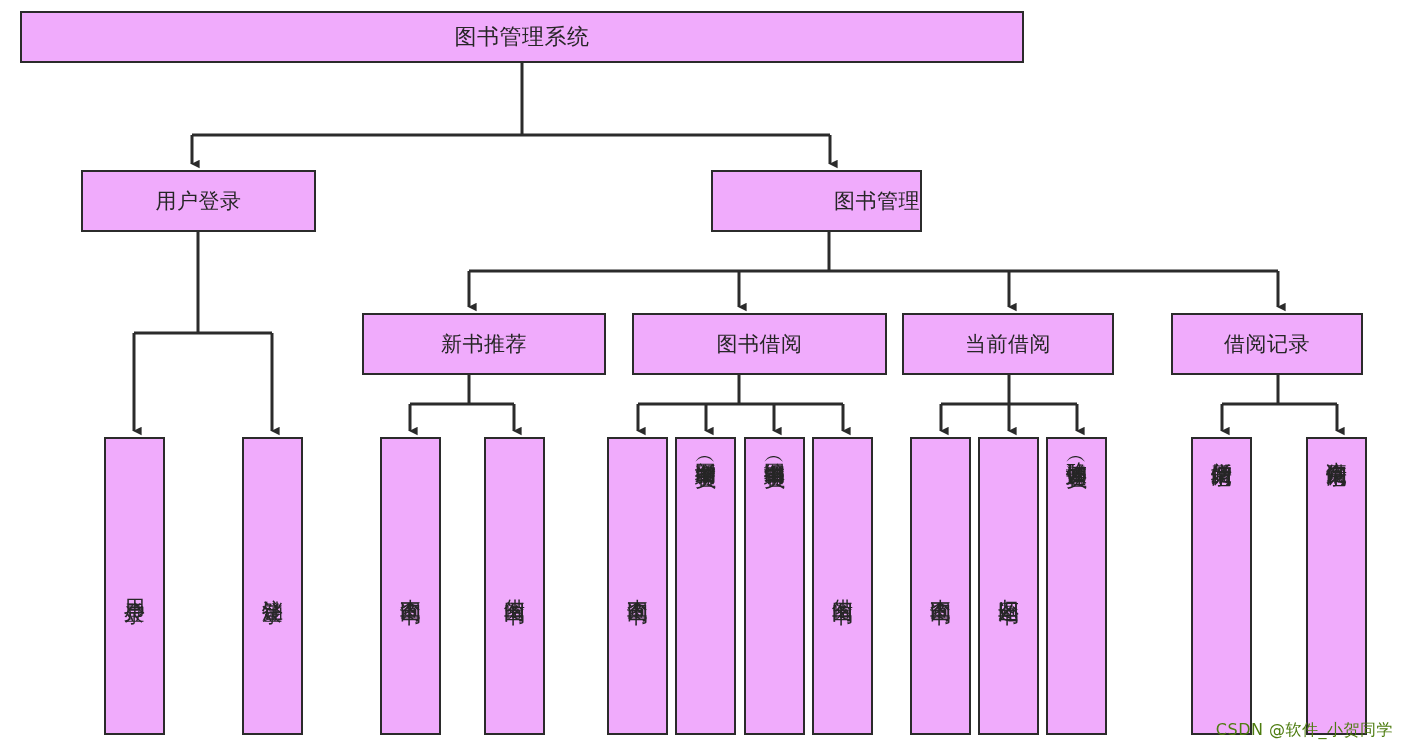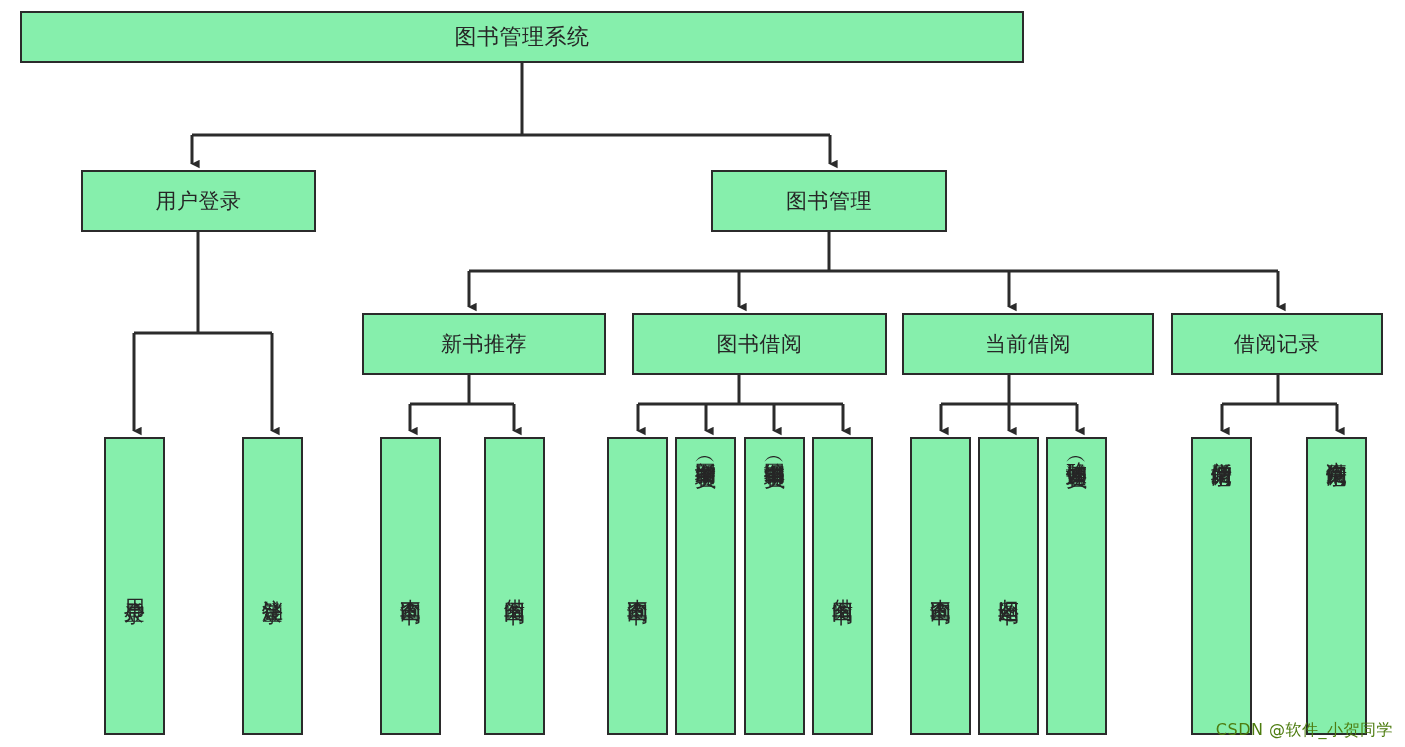--- a/index.html
+++ b/index.html
@@ -22,21 +22,21 @@
     position: absolute;
     left: 0;
     top: 0;
     width: 1405px;
     height: 747px;
     pointer-events: none;
   }
   .node {
     position: absolute;
     box-sizing: border-box;
-    background: #86efac;
+    background: #f0abfc;
     border: 2px solid #2b2b2b;
     display: flex;
     align-items: center;
     justify-content: center;
     color: #262626;
   }
   .node .label {
     display: block;
     text-align: center;
     line-height: 1.18;
@@ -137,34 +137,34 @@
     </g>
   </svg>
 
   <div class="node horiz root" style="left:20px; top:11px; width:1004px; height:52px;">
     <span class="label">图书管理系统</span>
   </div>
 
   <div class="node horiz" style="left:81px; top:170px; width:235px; height:62px;">
     <span class="label">用户登录</span>
   </div>
-  <div class="node horiz" style="left:711px; top:170px; width:236px; height:62px;">
+  <div class="node horiz" style="left:711px; top:170px; width:211px; height:62px;justify-content:flex-end;">
     <span class="label">图书管理</span>
   </div>
 
   <div class="node horiz" style="left:362px; top:313px; width:244px; height:62px;">
     <span class="label">新书推荐</span>
   </div>
   <div class="node horiz" style="left:632px; top:313px; width:255px; height:62px;justify-content:center;">
     <span class="label">图书借阅</span>
   </div>
-  <div class="node horiz" style="left:902px; top:313px; width:252px; height:62px;">
+  <div class="node horiz" style="left:902px; top:313px; width:212px; height:62px;">
     <span class="label">当前借阅</span>
   </div>
-  <div class="node horiz" style="left:1171px; top:313px; width:212px; height:62px;">
+  <div class="node horiz" style="left:1171px; top:313px; width:192px; height:62px;">
     <span class="label">借阅记录</span>
   </div>
 
   <div class="node leaf short" style="left:104px; top:437px; width:61px; height:298px;">
     <span class="label">用户登录</span>
   </div>
   <div class="node leaf short" style="left:242px; top:437px; width:61px; height:298px;">
     <span class="label">注销登录</span>
   </div>
 

